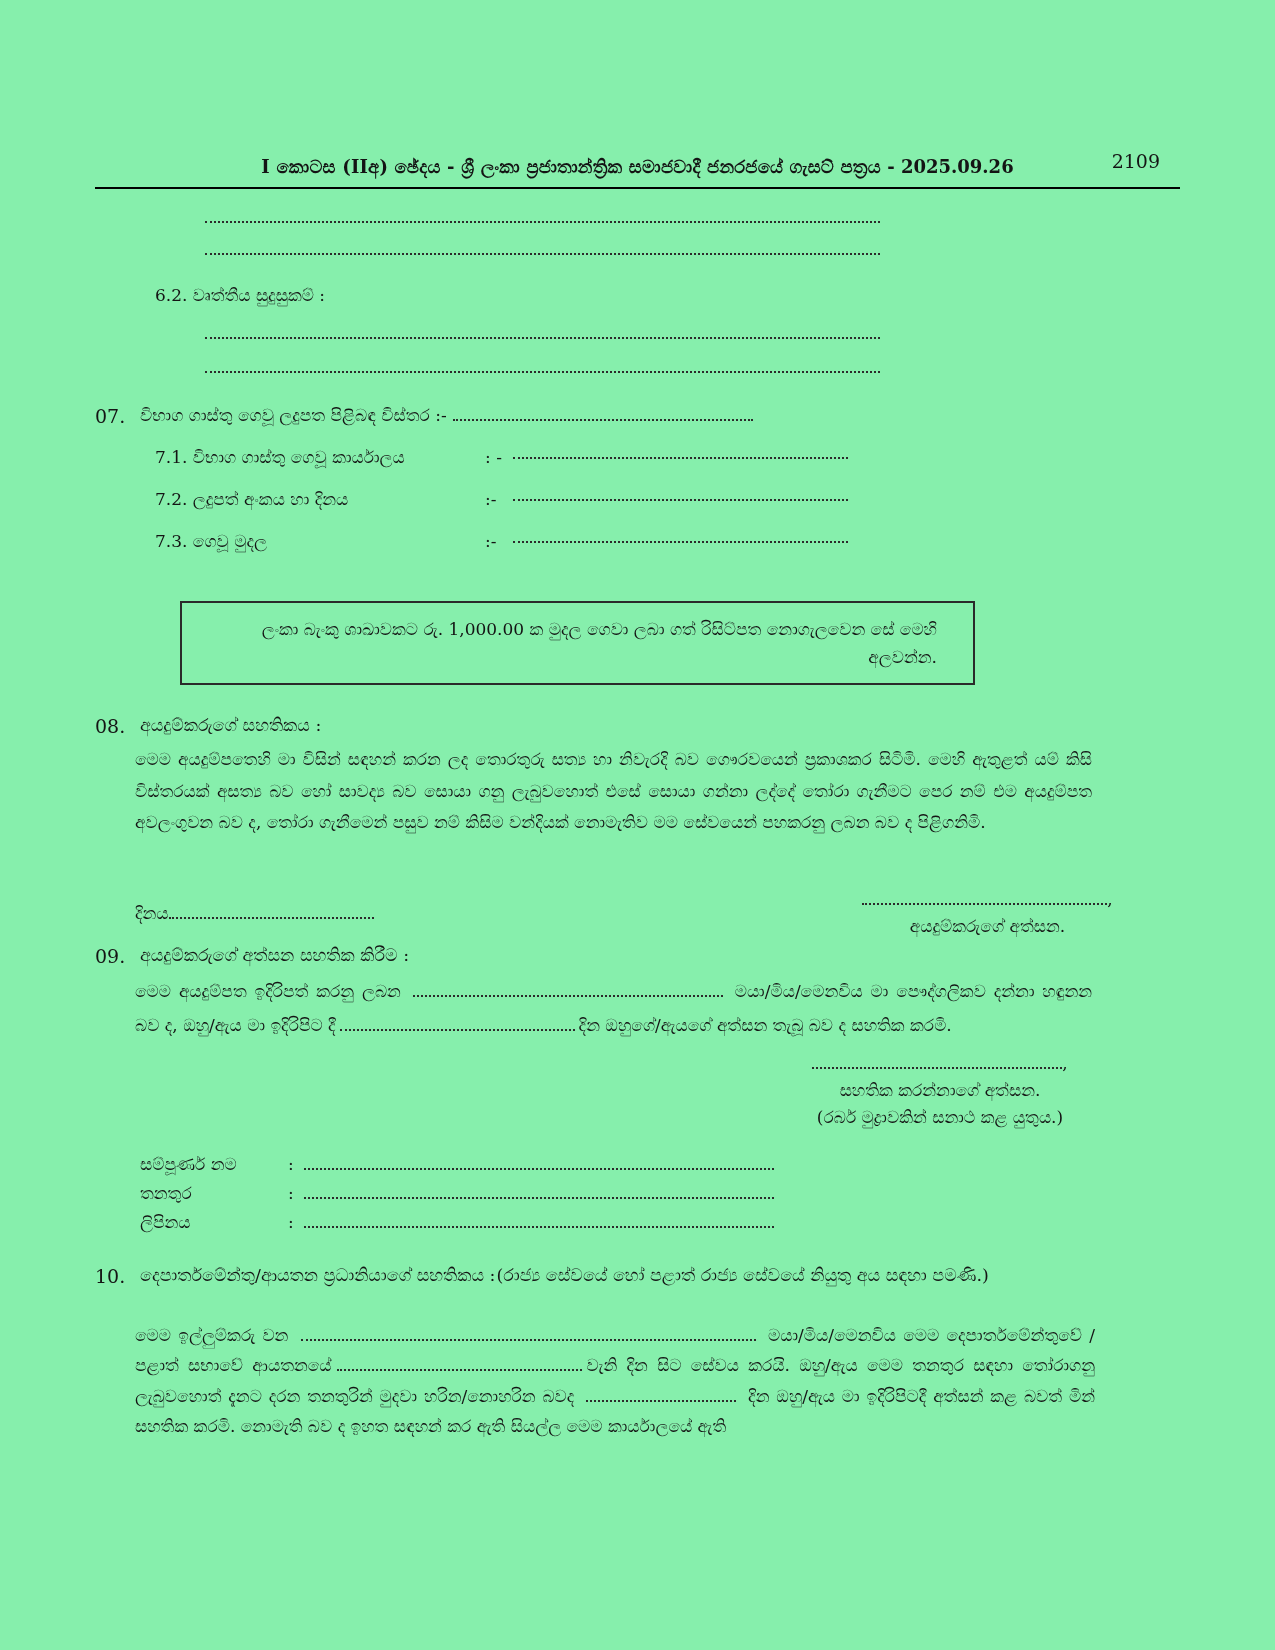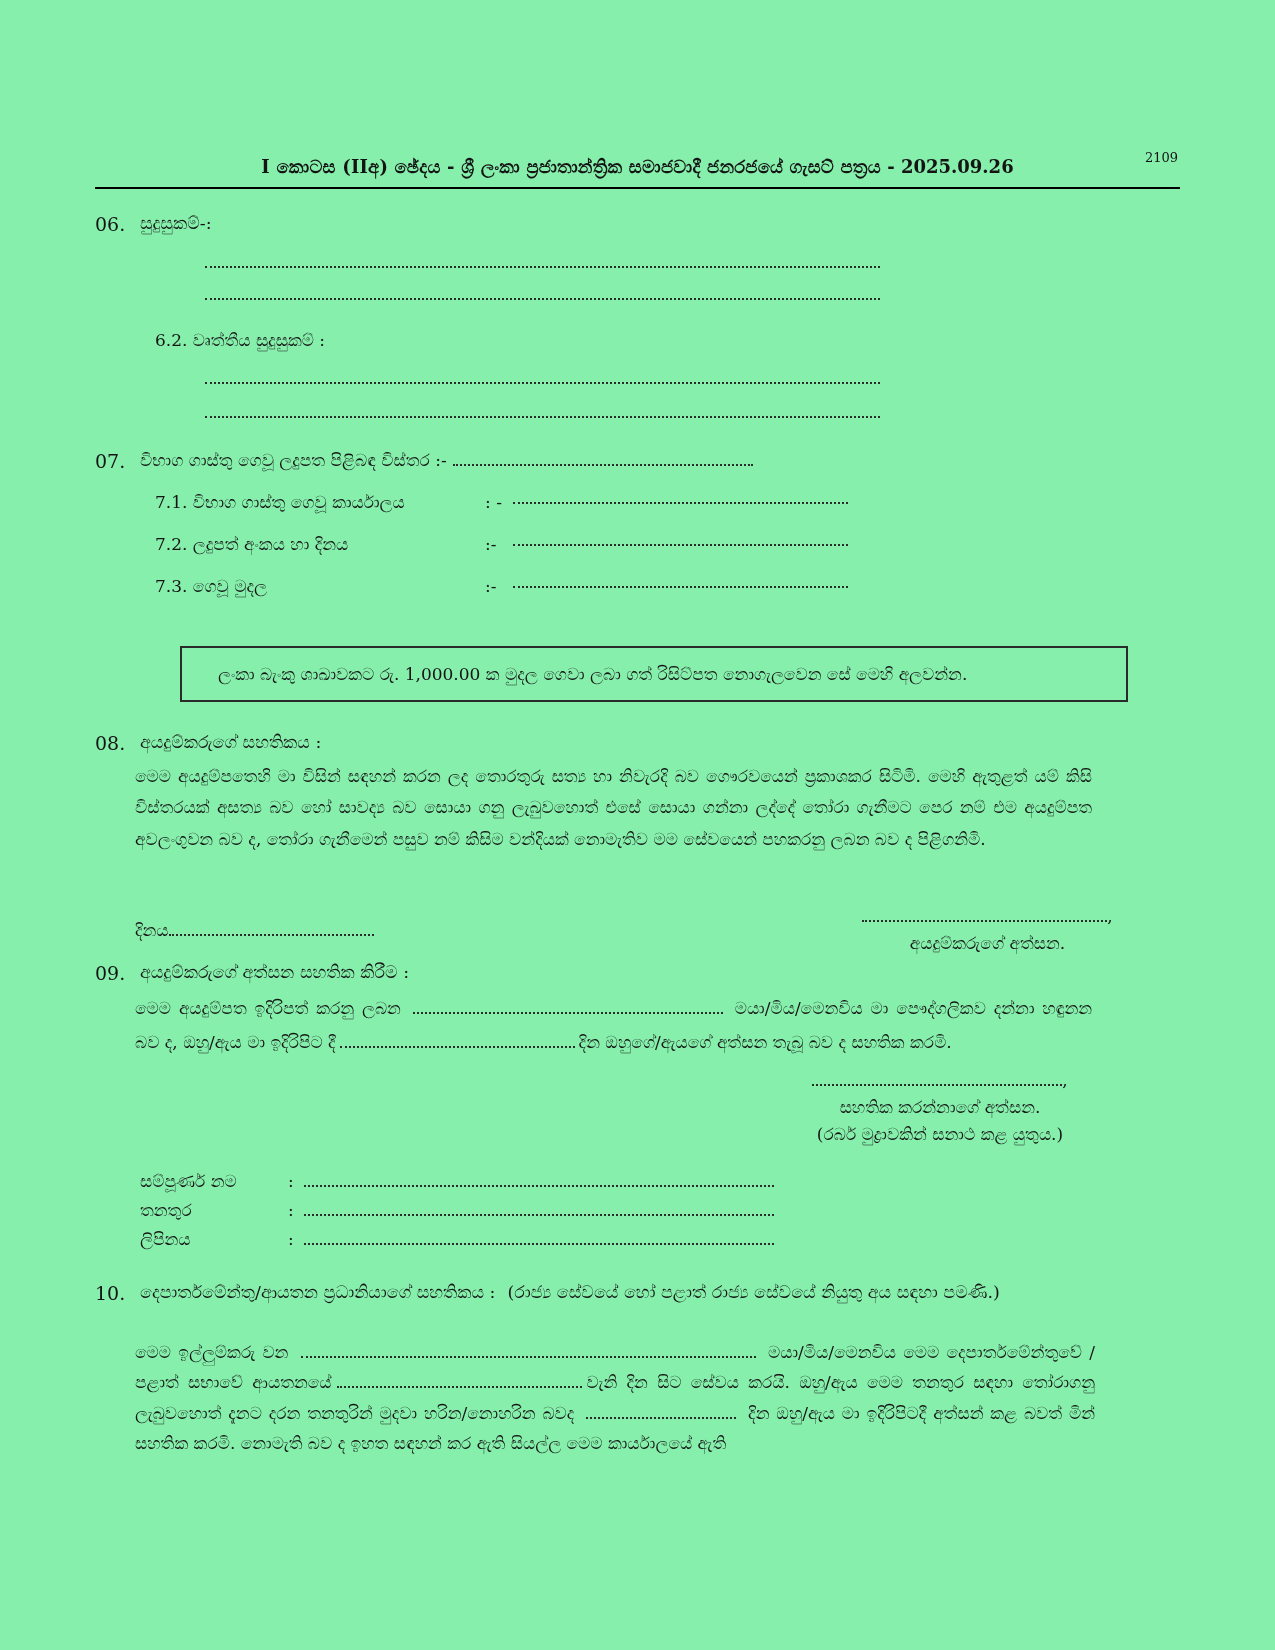--- a/index.html
+++ b/index.html
@@ -5,48 +5,48 @@
   html,body { margin:0; padding:0; background:#e8e8e8; }
   .page {
     width:1275px; height:1650px; margin:0 auto; background:#86efac;
     box-sizing:border-box; padding:0 95px; position:relative; overflow:hidden;
     font-family:"DejaVu Serif","Liberation Serif",serif; color:#141414; font-size:17px;
   }
   
   .header { margin-top:156px; position:relative; text-align:center; }
   .header-title { font-weight:bold; font-size:18px; letter-spacing:.2px; }
   .header-date { font-weight:bold; font-size:18px; margin-left:6px; }
-  .page-number { position:absolute; right:2px; top:-6px; font-size:13px; }
+  .page-number { position:absolute; right:20px; top:-6px; font-size:19px; }
   .header-rule { border:none; border-top:2px solid #000; margin:9px 0 0 0; }
 
   
   .sec { position:relative; }
   .sec-num { position:absolute; left:0; top:0; font-size:19px; }
   .sec-title { display:block; margin-left:45px; font-size:17.5px; }
-  .title-note { margin-left:12px; }
+  .title-note { margin-left:1px; }
 
   
   .ans-line { margin-left:110px; width:675px; border-bottom:2.5px dotted #2b2b2b; height:0; }
   .blank { display:inline-block; border-bottom:2.5px dotted #2b2b2b; height:2px; vertical-align:baseline; }
 
   .mt18{margin-top:18px}.mt22{margin-top:22px}.mt24{margin-top:24px}.mt28{margin-top:28px}
   .mt30{margin-top:30px}.mt32{margin-top:32px}.mt50{margin-top:50px}
 
   
   .lead-row { margin-left:45px; display:flex; align-items:baseline; }
   .lead-row .blank { width:300px; margin-left:6px; }
   .fee-row { margin-left:60px; display:flex; align-items:center; }
   .fee-label { width:330px; }
   .fee-colon { width:28px; }
   .fee-row .blank { width:335px; }
 
   
   .pay-box {
-    margin-left:85px; width:948px; box-sizing:border-box;
-    border:2.5px solid #2a2a2a; padding:12px 36px; text-align:left; line-height:1.65;
+    margin-left:85px; width:795px; box-sizing:border-box;
+    border:2.5px solid #2a2a2a; padding:12px 36px; text-align:right; line-height:1.65;
   }
 
   
   .para { margin:8px 88px 0 40px; text-align:justify; line-height:1.85; }
   .para .blank { margin:0 4px; }
 
   
   .sign-row { margin:48px 0 0 40px; display:flex; justify-content:space-between; align-items:center; }
   .date-left .blank { width:205px; }
   .sign-right { width:275px; text-align:center; margin-right:55px; line-height:1.55; }
@@ -71,24 +71,20 @@
 <body>
 
 <div class="page">
 
   <div class="header">
     <span class="header-title">I කොටස (IIඅ) ඡේදය - ශ්‍රී ලංකා ප්‍රජාතාන්ත්‍රික සමාජවාදී ජනරජයේ ගැසට් පත්‍රය -</span><span class="header-date">2025.09.26</span>
     <span class="page-number">2109</span>
   </div>
   <hr class="header-rule">
 
-  <div class="sec mt24">
-    <span class="sec-num">06.</span>
-    <span class="sec-title">සුදුසුකම්-:</span>
-  </div>
   <div class="ans-line mt32"></div>
   <div class="ans-line mt30"></div>
   <div class="mt30" style="margin-left:60px">6.2. වෘත්තීය සුදුසුකම් :</div>
   <div class="ans-line mt32"></div>
   <div class="ans-line mt32"></div>
 
   <div class="sec mt32">
     <span class="sec-num">07.</span>
     <span class="lead-row">
       <span>විභාග ගාස්තු ගෙවූ ලදුපත පිළිබඳ විස්තර :-</span>

